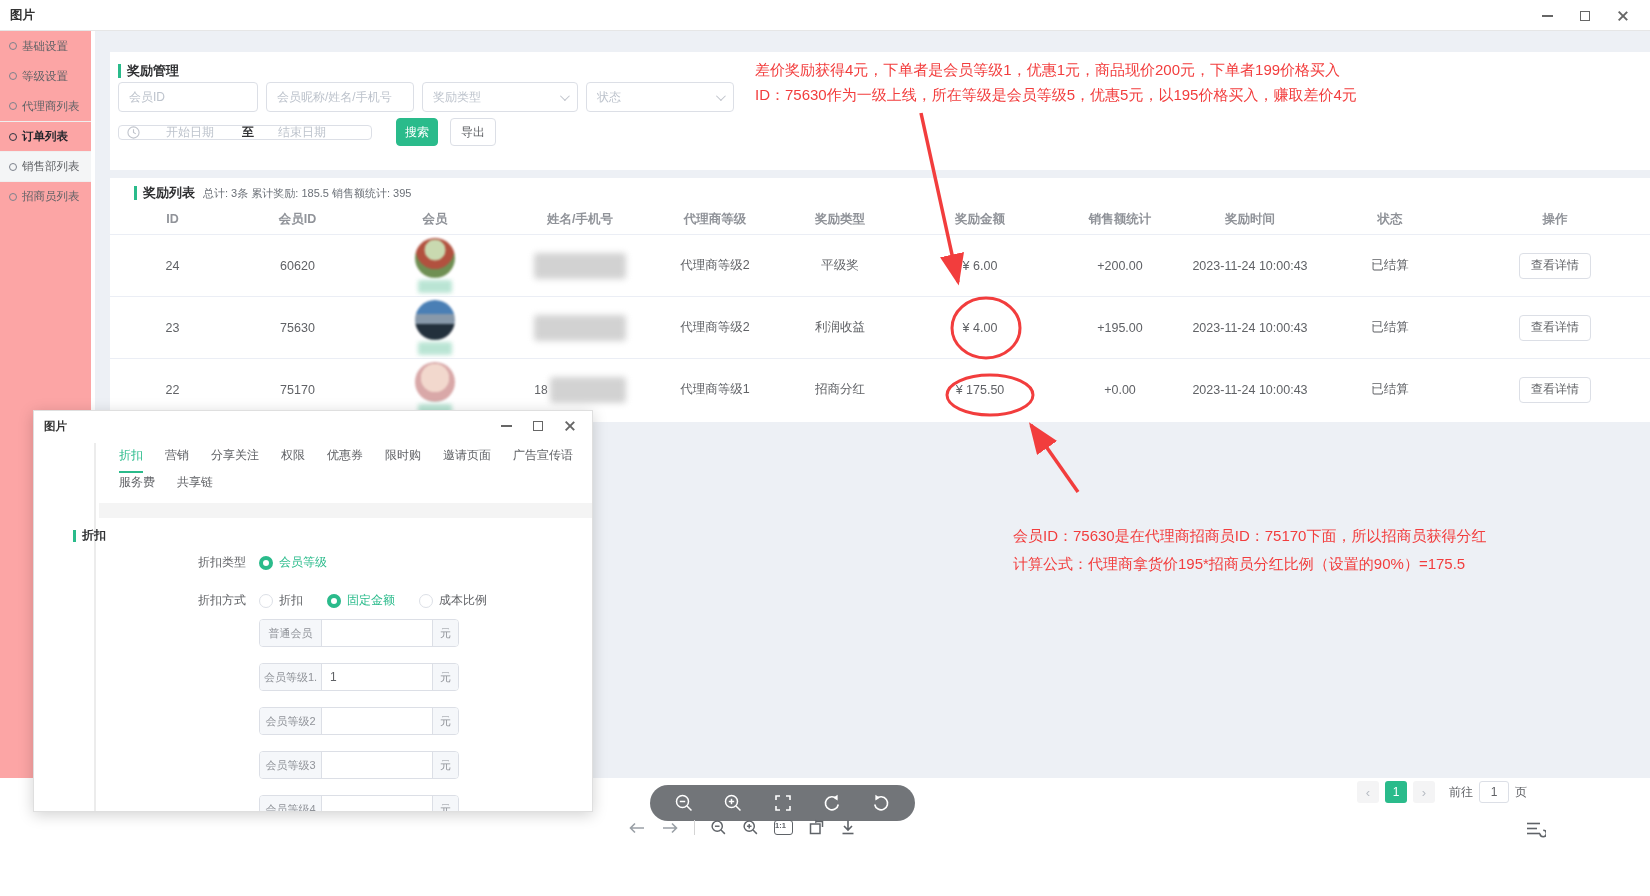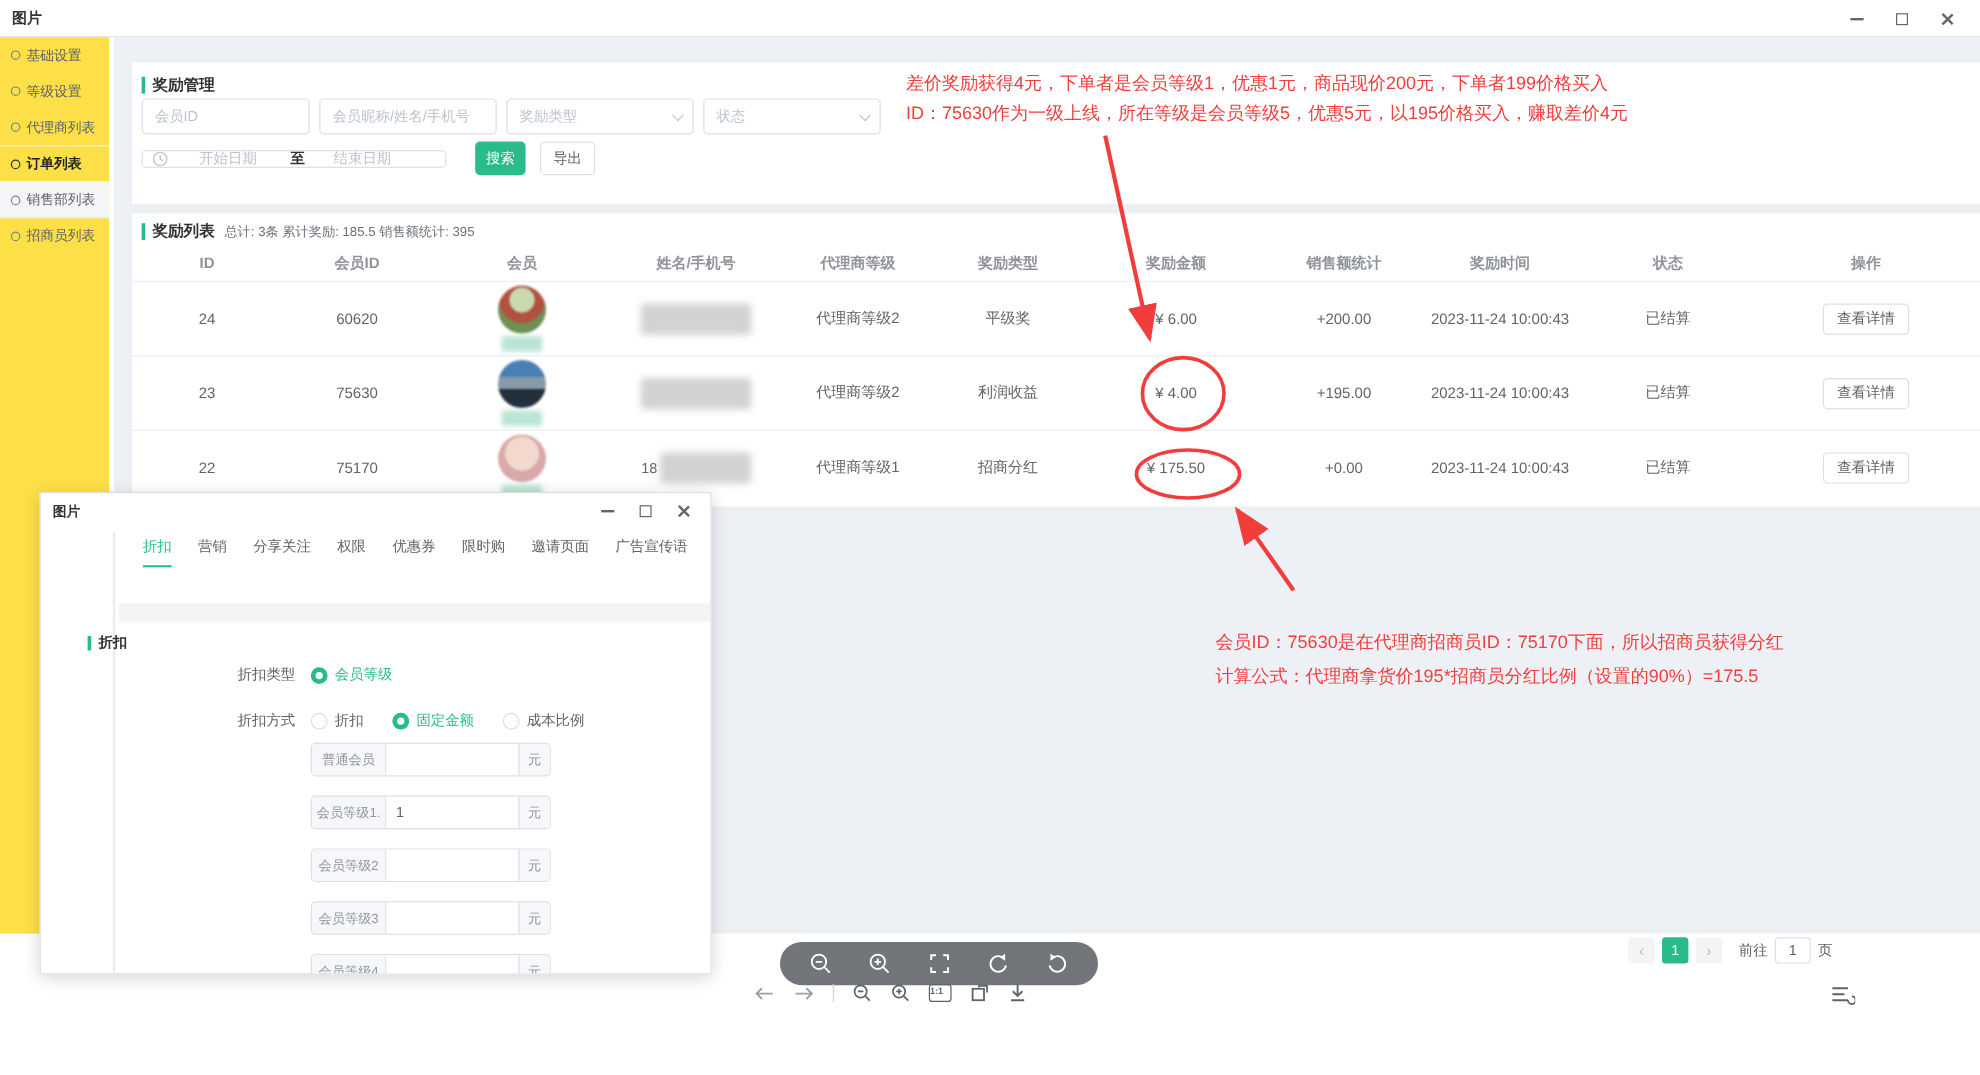--- a/index.html
+++ b/index.html
@@ -13,21 +13,21 @@
   .win-btn { width:38px; height:31px; display:flex; align-items:center; justify-content:center; }
   .glyph-min { width:11px; height:2px; background:#666; }
   .glyph-max { width:10px; height:10px; border:1.3px solid #666; }
   .glyph-close { position:relative; width:12px; height:12px; }
   .glyph-close::before,.glyph-close::after { content:""; position:absolute; left:5px; top:0; width:1.6px; height:12px; background:#666; }
   .glyph-close::before { transform:rotate(45deg);} .glyph-close::after { transform:rotate(-45deg);}
 
   
   .desk { position:absolute; left:95px; top:31px; width:1555px; height:747px; background:#edf0f5; }
   .bottom-strip { position:absolute; left:0; top:778px; width:1650px; height:118px; background:#fff; }
-  .sidebar { position:absolute; left:0; top:31px; width:91px; height:747px; background:#fde047; }
+  .sidebar { position:absolute; left:0; top:31px; width:91px; height:747px; background:#fca5a5; }
   .side-item { height:30px; display:flex; align-items:center; padding-left:9px; font-size:11.5px; color:#606266; cursor:pointer; }
   .side-item .dot { width:8px; height:8px; border:1.5px solid #7d828c; border-radius:50%; margin-right:5px; flex:none; }
   .side-item.active { color:#1f2329; font-weight:bold; }
   .side-item.active .dot { border-color:#2f3440; }
   .side-item.hl { background:#f4f5f6; }
   .side-item.bt { border-top:1px solid #efefef; }
 
   
   .card { position:absolute; background:#fff; }
   .card1 { left:110px; top:52px; width:1540px; height:118px; padding:10px 8px; }
@@ -188,21 +188,21 @@
         <span class="date-ph" style="margin-left:18px">开始日期</span>
         <span class="date-to" style="margin-left:20px">至</span>
         <span class="date-ph" style="margin-left:16px">结束日期</span>
       </div>
       <div class="btn btn-green" style="margin-left:12px">搜索</div>
       <div class="btn btn-plain">导出</div>
     </div>
   </div>
 
   <div class="card card2">
-    <div class="sec-title" style="padding-left:8px">
+    <div class="sec-title" style="padding-left:24px">
       <span class="bar"></span>
       <span>奖励列表</span>
       <span class="summary">总计: 3条 累计奖励: 185.5 销售额统计: 395</span>
     </div>
     <div class="thead">
       <div class="c0">ID</div>
       <div class="c1">会员ID</div>
       <div class="c2">会员</div>
       <div class="c3">姓名/手机号</div>
       <div class="c4">代理商等级</div>
@@ -319,20 +319,24 @@
       <span class="tab active">折扣</span>
       <span class="tab">营销</span>
       <span class="tab">分享关注</span>
       <span class="tab">权限</span>
       <span class="tab">优惠券</span>
       <span class="tab">限时购</span>
       <span class="tab">邀请页面</span>
       <span class="tab">广告宣传语</span>
 
     </div>
+    <div class="tabs tabs2">
+      <span class="tab">服务费</span>
+      <span class="tab">共享链</span>
+    </div>
     <div class="gray-band"></div>
     <div class="isec">
       <span class="bar"></span>
       <span>折扣</span>
     </div>
     <div class="frow" style="top:143px">
       <span class="flabel">折扣类型</span>
       <span class="radio checked"></span>
       <span class="opt-label green">会员等级</span>
     </div>

